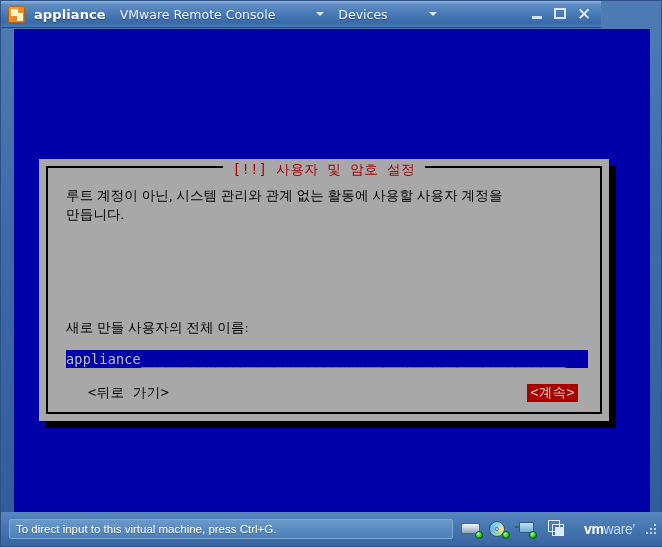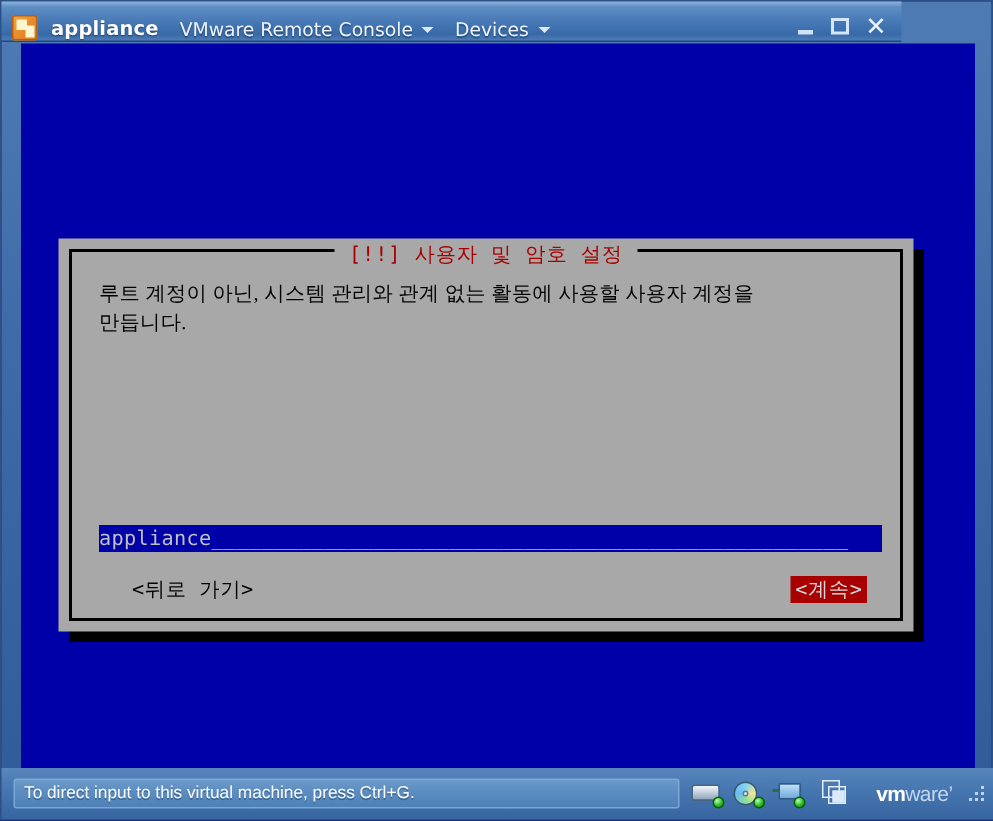--- a/index.html
+++ b/index.html
@@ -24,21 +24,21 @@
   }
 
   
   #titlebar {
     position: absolute;
     left: 0; top: 0;
     width: 600px;
     height: 27px;
     background: linear-gradient(to bottom, #8fb4dd 0%, #5f8dc4 14%, #4577b4 55%, #396aa8 84%, #4d7cb8 100%);
     display: flex;
-    align-items: flex-end;
+    align-items: center;
     box-sizing: border-box;
     padding-left: 7px;
     border-bottom: 1px solid #26477e;
   }
   #win-icon {
     width: 17px; height: 17px;
     border-radius: 2px;
     background: linear-gradient(135deg, #f2a83c 0%, #e8892a 55%, #d8761e 100%);
     position: relative;
     flex: 0 0 auto;
@@ -67,20 +67,21 @@
     letter-spacing: 0.1px;
   }
   .menu-item {
     color: #eef5fd;
     font-size: 12.5px;
     margin-left: 14px;
     display: flex;
     align-items: center;
     text-shadow: 0 1px 1px rgba(0,0,0,0.35);
     white-space: nowrap;
+    gap: 35px;
   }
   .caret {
     display: inline-block;
     width: 0; height: 0;
     margin-left: 6px;
     border-left: 4px solid transparent;
     border-right: 4px solid transparent;
     border-top: 4px solid #dce9f8;
   }
   #wincontrols {
@@ -401,20 +402,21 @@
 
     <div id="dialog">
       <div id="dialog-inner">
 
         <div id="dialog-title">
           <span>[!!] 사용자 및 암호 설정</span>
         </div>
 
         <div class="body-text" id="para1">루트 계정이 아닌, 시스템 관리와 관계 없는 활동에 사용할 사용자 계정을
 만듭니다.</div>
+        <div class="body-text" id="prompt">새로 만들 사용자의 전체 이름:</div>
 
         <div id="btn-back">&lt;뒤로 가기&gt;</div>
 
         <div id="input-field">appliance___________________________________________________</div>
         <div id="btn-continue">&lt;계속&gt;</div>
 
       </div>
     </div>
 
   </div>

